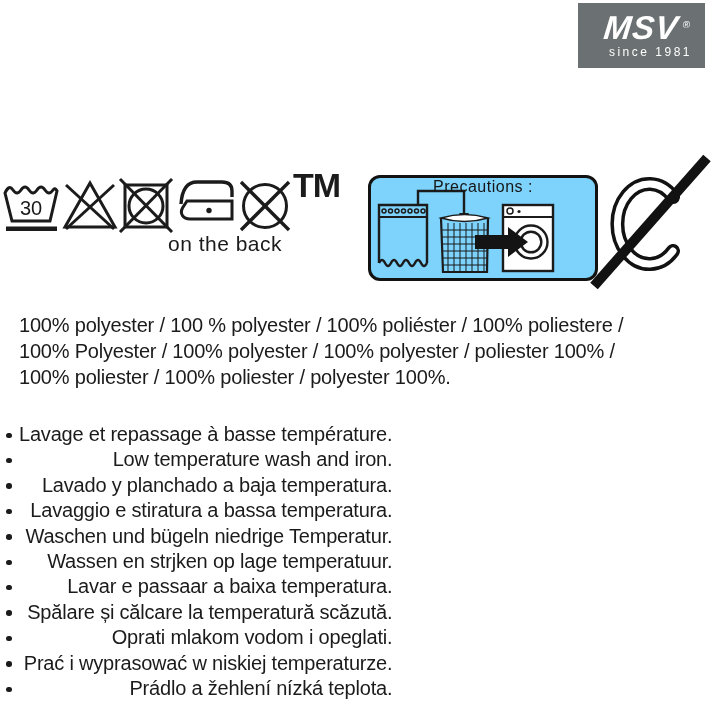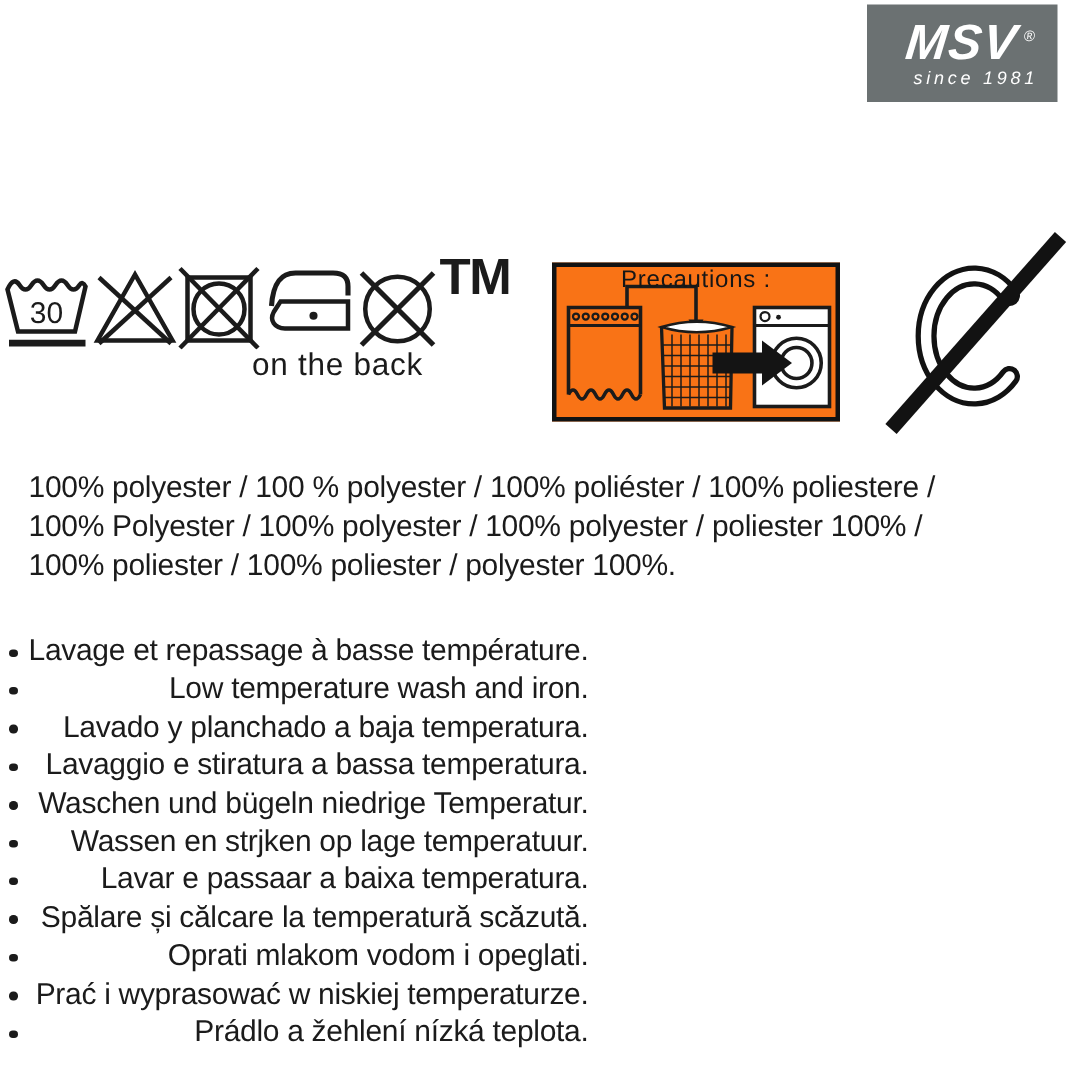--- a/index.html
+++ b/index.html
@@ -13,38 +13,38 @@
     background:#6b7172;display:flex;flex-direction:column;align-items:center;justify-content:center;
   }
   .logo .brand{
     color:#fff;font-weight:700;font-style:italic;font-size:33px;line-height:30px;
     transform:skewX(-6deg);letter-spacing:1px;position:relative;
   }
   .logo .reg{
     position:absolute;top:-3px;right:-11px;font-size:10px;font-weight:400;letter-spacing:0;
   }
   .logo .tagline{
-    color:#fff;font-style:italic;font-size:12px;letter-spacing:2.5px;
+    color:#fff;font-size:12px;letter-spacing:2.5px;
     align-self:flex-end;margin-right:13px;margin-top:2px;white-space:nowrap;
   }
   
   .sym{position:absolute;}
   .sym svg{display:block;}
   .tm{
     position:absolute;left:293px;top:172px;font-size:34px;font-weight:600;
     letter-spacing:-1px;color:#1b1b1b;line-height:26px;
   }
   .caption{
     position:absolute;left:160px;top:232px;width:130px;text-align:center;
     font-size:21px;letter-spacing:0.5px;color:#1b1b1b;white-space:nowrap;
   }
   
   .precautions{
-    position:absolute;left:368px;top:175px;width:192px;height:106px;
-    border:3px solid #121212;border-radius:0;box-sizing:border-box;background:#f97316;
+    position:absolute;left:368px;top:175px;width:230px;height:106px;
+    border:3px solid #121212;border-radius:12px;box-sizing:border-box;background:#7dd3fc;
   }
   .precautions .title{
     position:absolute;left:0;top:0;width:100%;text-align:center;
     font-size:16px;letter-spacing:0.5px;color:#161616;line-height:18px;z-index:2;
   }
   .precautions svg{position:absolute;left:0;top:0;}
   
   .no-ring{position:absolute;left:588px;top:152px;}
   
   .composition{

